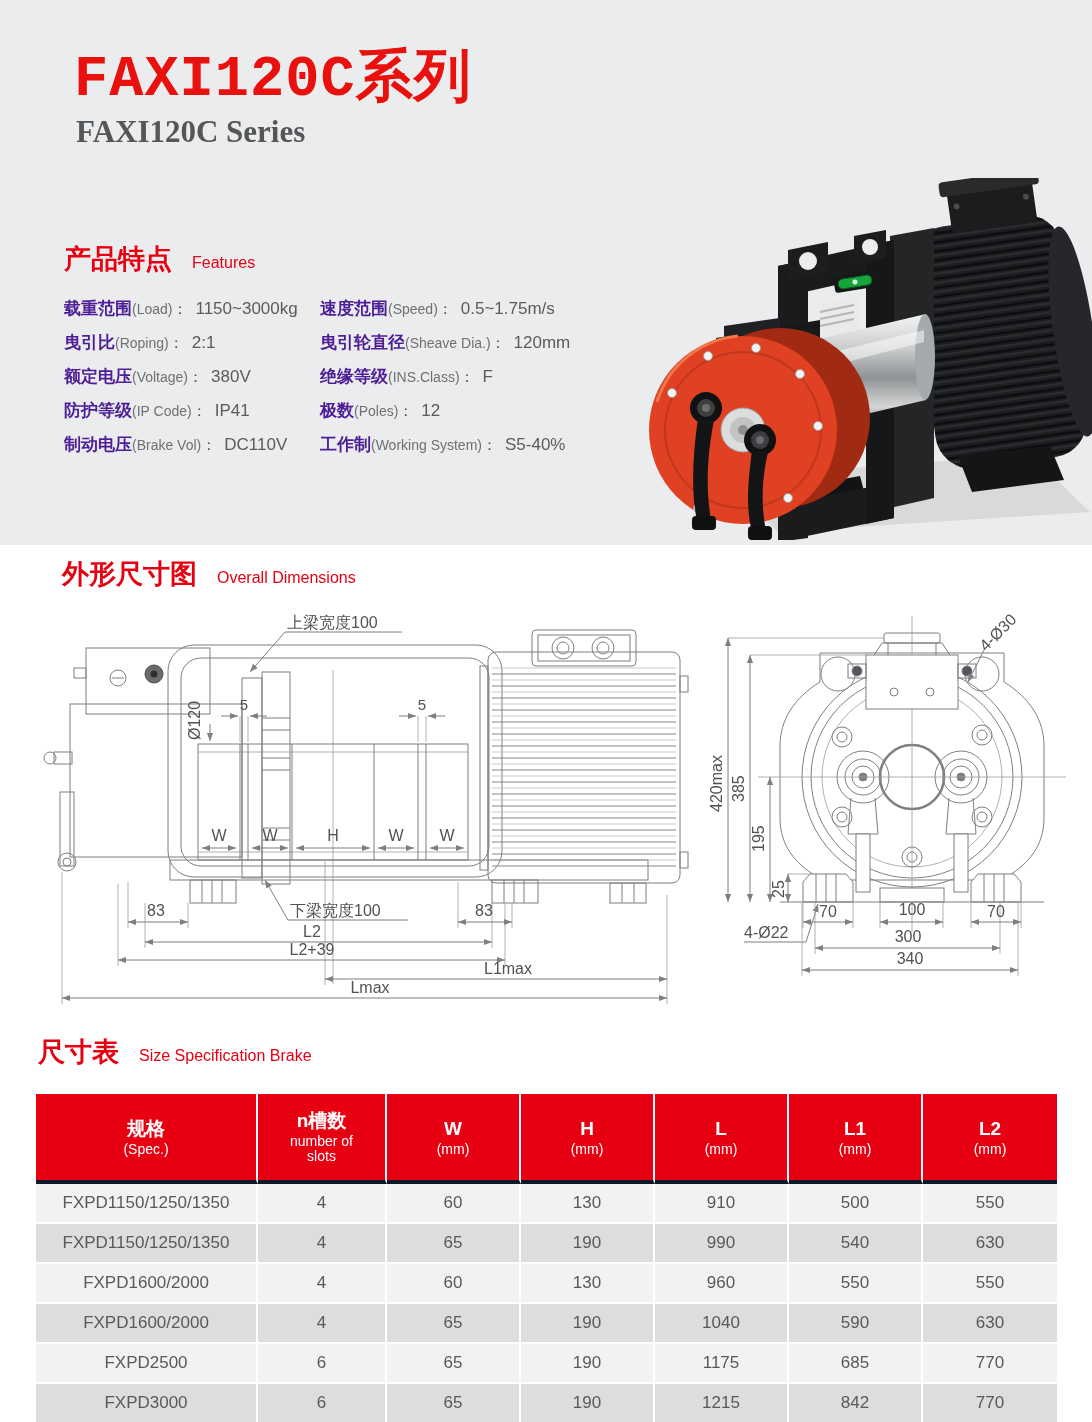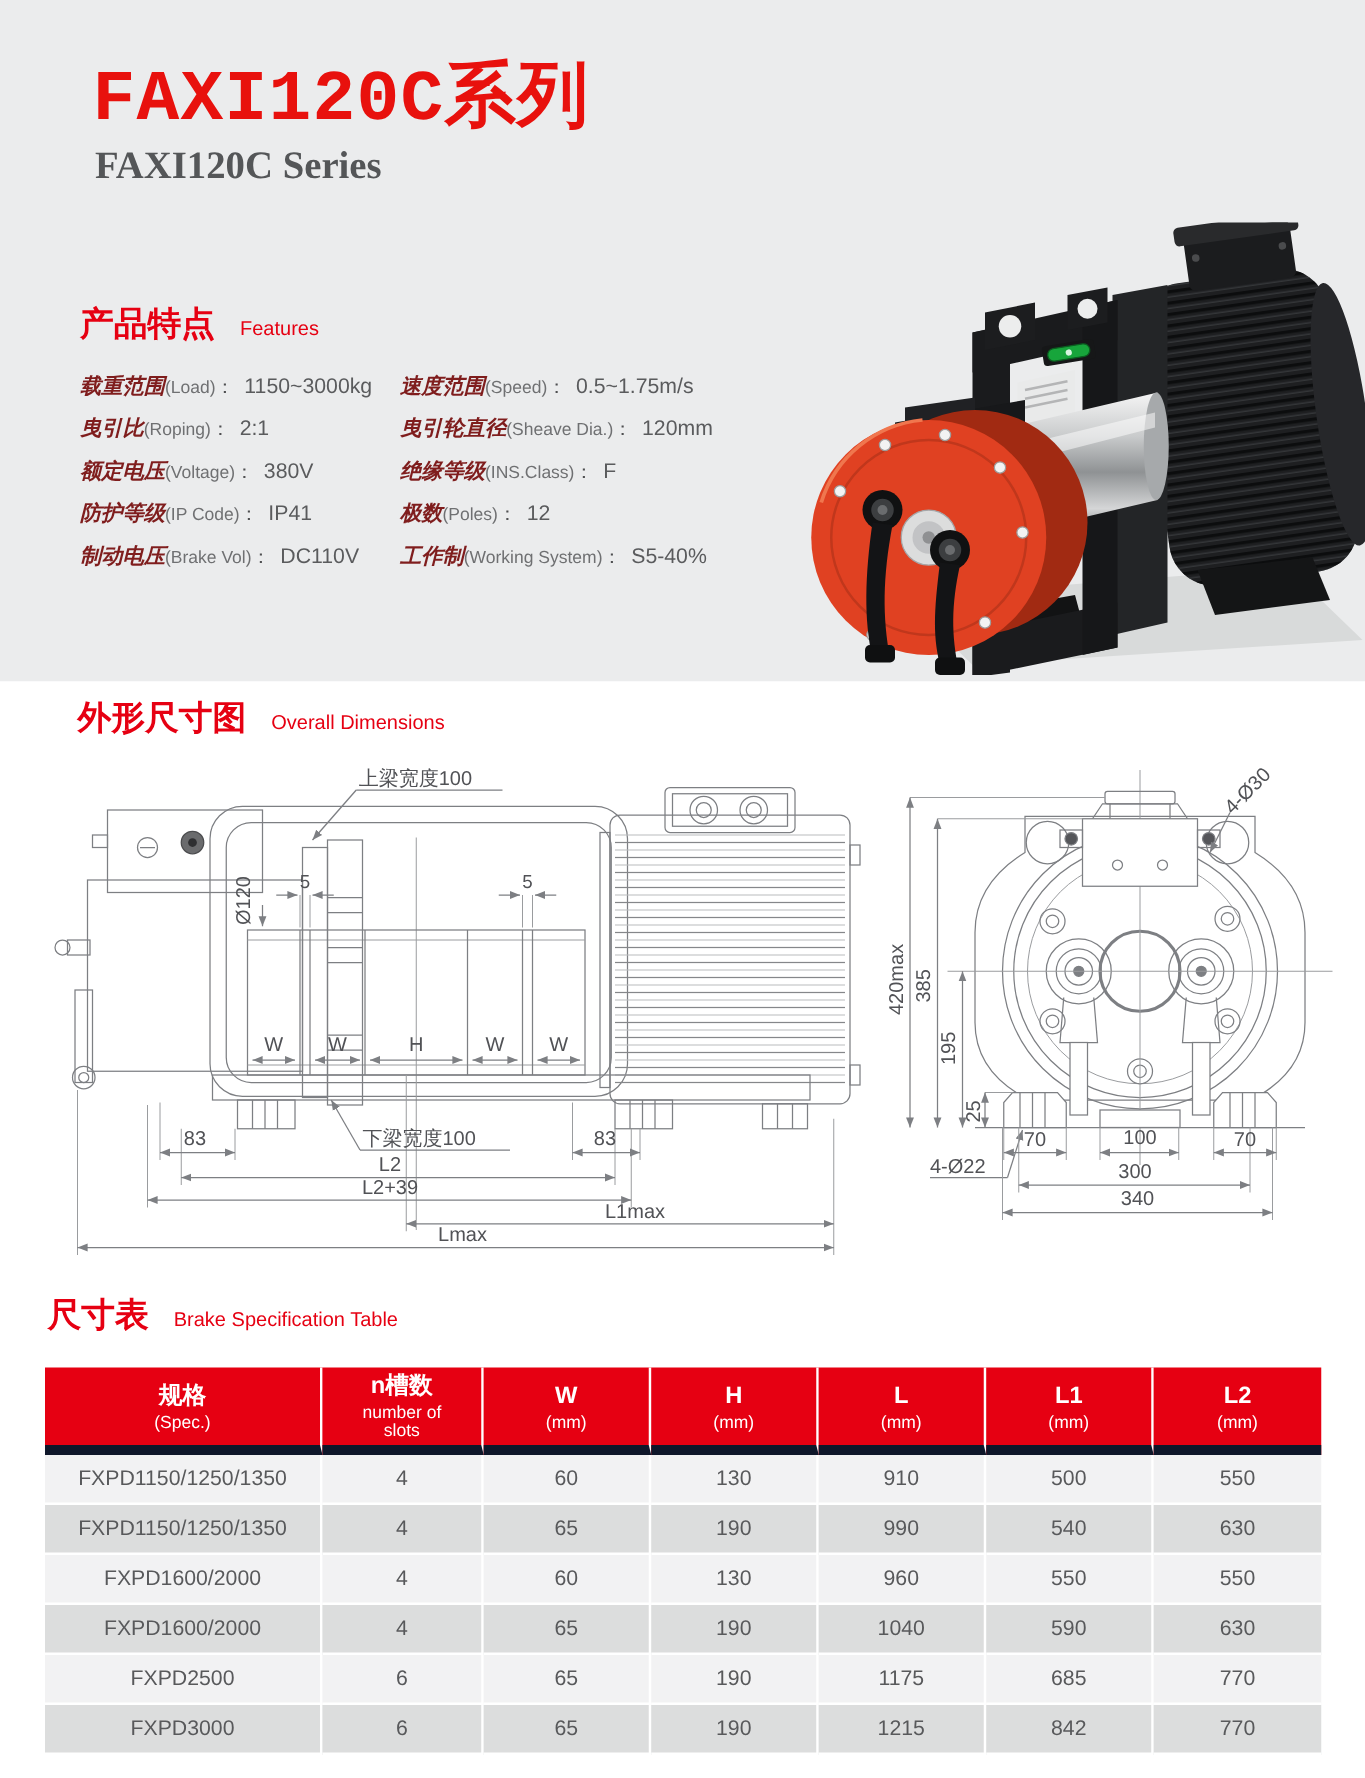--- a/index.html
+++ b/index.html
@@ -13,31 +13,31 @@
   .sec-heading{position:absolute;display:flex;align-items:baseline;gap:20px;color:#e60012;white-space:nowrap;}
   .sec-heading .zh{font-size:27px;font-weight:700;}
   .sec-heading .en{font-size:16px;}
   .features-heading{left:64px;top:241px;}
   .dims-heading{left:62px;top:556px;}
   .table-heading{left:38px;top:1034px;}
   .fcol{position:absolute;top:292px;}
   .fcol1{left:64px;}
   .fcol2{left:320px;}
   .feat-item{height:34px;line-height:34px;white-space:nowrap;}
-  .f-zh{font-weight:700;color:#7f1d1d;font-size:17px;font-style:italic;}
+  .f-zh{font-weight:700;color:#4c1d95;font-size:17px;}
   .f-en{color:#6f7072;font-size:14px;}
   .f-colon{color:#4e4f51;font-size:15px;}
   .f-val{color:#5a5b5d;font-size:17px;margin-left:8px;margin-top:32px;}
   .photo{position:absolute;left:628px;top:178px;width:464px;height:362px;}
   .drawing{position:absolute;}
   .side-drawing{left:40px;top:612px;}
   .front-drawing{left:698px;top:602px;}
   .spec-table{position:absolute;left:36px;top:1094px;width:1021px;border-collapse:separate;border-spacing:0;table-layout:fixed;}
-  .spec-table th{background:#e60012;color:#ffffff;height:62px;padding:0;vertical-align:middle;
-                 border-right:2px solid #ffffff;border-bottom:8px solid #0f172a;font-weight:400;}
+  .spec-table th{background:#e60012;color:#ffffff;height:62px;padding:12px;vertical-align:middle;
+                 border-right:2px solid #ffffff;border-bottom:4px solid #0f172a;font-weight:400;}
   .spec-table th:last-child{border-right:none;}
   .spec-table .h-main{display:block;font-size:19px;font-weight:700;line-height:22px;}
   .spec-table .h-sub{display:block;font-size:14px;line-height:15px;margin:2px auto 0;max-width:92px;}
   .spec-table td{height:38px;text-align:center;font-size:17px;color:#58595b;padding:0;
                  border-right:2px solid #ffffff;border-bottom:2px solid #ffffff;}
   .spec-table td:last-child{border-right:none;}
   .spec-table tr.light td{background:#f2f2f3;}
   .spec-table tr.dark td{background:#dcdddd;}
   
   .ln{stroke:#7d7f83;fill:none;stroke-width:1;}
@@ -419,21 +419,21 @@
       <text x="130" y="315" text-anchor="middle" class="dt">70</text>
       <text x="214" y="313" text-anchor="middle" class="dt">100</text>
       <text x="298" y="315" text-anchor="middle" class="dt">70</text>
       <text x="210" y="340" text-anchor="middle" class="dt">300</text>
       <text x="212" y="362" text-anchor="middle" class="dt">340</text>
     </svg>
   </div>
 
   <div class="sec-heading table-heading">
     <span class="zh">尺寸表</span>
-    <span class="en">Brake Specification Table</span>
+    <span class="en">Size Specification Brake</span>
   </div>
 
   <table class="spec-table">
     <colgroup>
       <col style="width:222px">
         <col style="width:129px">
         <col style="width:134px">
         <col style="width:134px">
       <col style="width:134px">
         <col style="width:134px">

